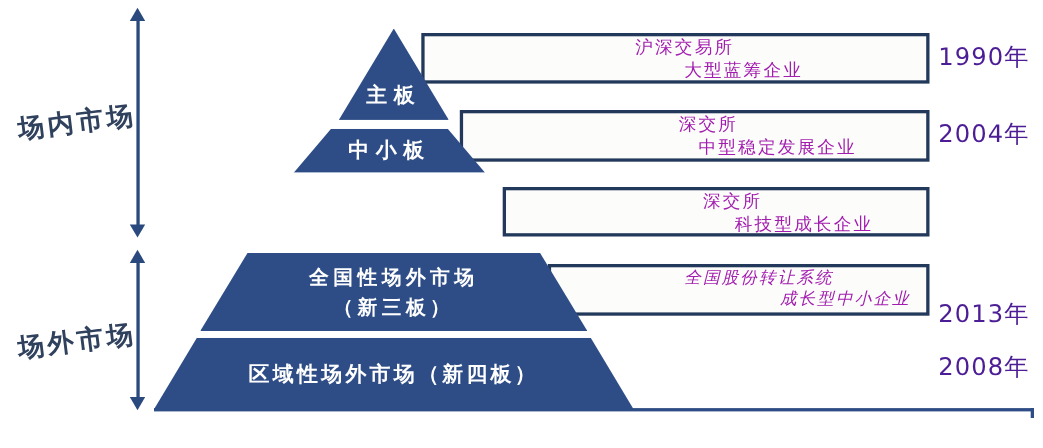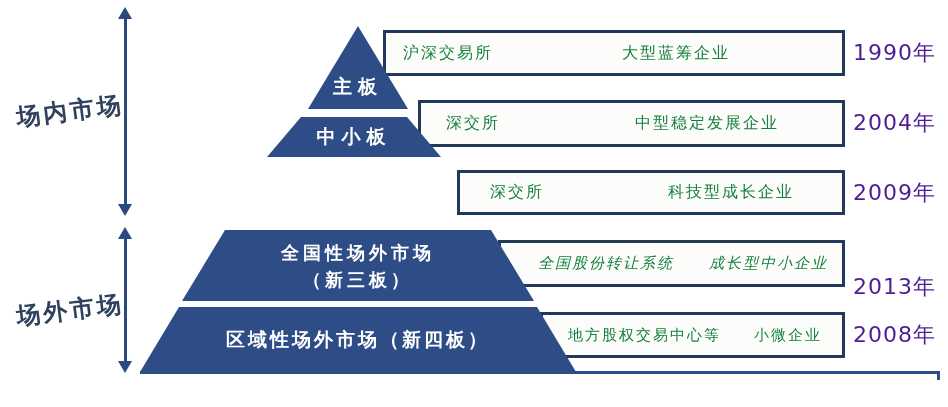--- a/index.html
+++ b/index.html
@@ -23,21 +23,21 @@
   .tier.t4{left:182px;top:230px;width:352px;height:71px;
     clip-path:polygon(43px 0,309px 0,100% 100%,0 100%);
     font-size:18px;letter-spacing:4px;line-height:27px;flex-direction:column;}
   .tier.t5{left:140px;top:307px;width:436px;height:65px;
     clip-path:polygon(39px 0,397px 0,100% 100%,0 100%);font-size:19px;letter-spacing:3px;}
   .tier{z-index:2;}
   
   .info-box{
     position:absolute;background:#fcfcfb;border:3px solid #22395c;
     box-sizing:border-box;display:flex;align-items:center;
-    color:#15803d;font-size:16px;letter-spacing:2px;z-index:1;
+    color:#a21caf;font-size:16px;letter-spacing:2px;z-index:1;flex-direction:column;
   }
   .info-box .institution{white-space:nowrap;}
   .info-box .companies{margin-left:auto;white-space:nowrap;}
   .b1{left:383px;top:30px;width:462px;height:46px;padding-left:17px;}
   .b1 .companies{margin-right:112px;}
   .b2{left:418px;top:100px;width:427px;height:47px;padding-left:25px;}
   .b2 .companies{margin-right:63px;}
   .b3{left:457px;top:170px;width:388px;height:45px;padding-left:30px;}
   .b3 .companies{margin-right:48px;}
   .b4{left:498px;top:240px;width:347px;height:47px;padding-left:37px;font-size:15px;font-style:italic;}
@@ -101,28 +101,23 @@
     <span class="companies">中型稳定发展企业</span>
   </div>
   <div class="info-box b3">
     <span class="institution">深交所</span>
     <span class="companies">科技型成长企业</span>
   </div>
   <div class="info-box b4">
     <span class="institution">全国股份转让系统</span>
     <span class="companies">成长型中小企业</span>
   </div>
-  <div class="info-box b5">
-    <span class="institution">地方股权交易中心等</span>
-    <span class="companies">小微企业</span>
-  </div>
 
   <div class="year y1">1990年</div>
   <div class="year y2">2004年</div>
-  <div class="year y3">2009年</div>
   <div class="year y4">2013年</div>
   <div class="year y5">2008年</div>
 
   <div class="tier t1">
     <span>主板</span>
   </div>
   <div class="tier t2">
     <span>中小板</span>
   </div>
   <div class="tier t5">

